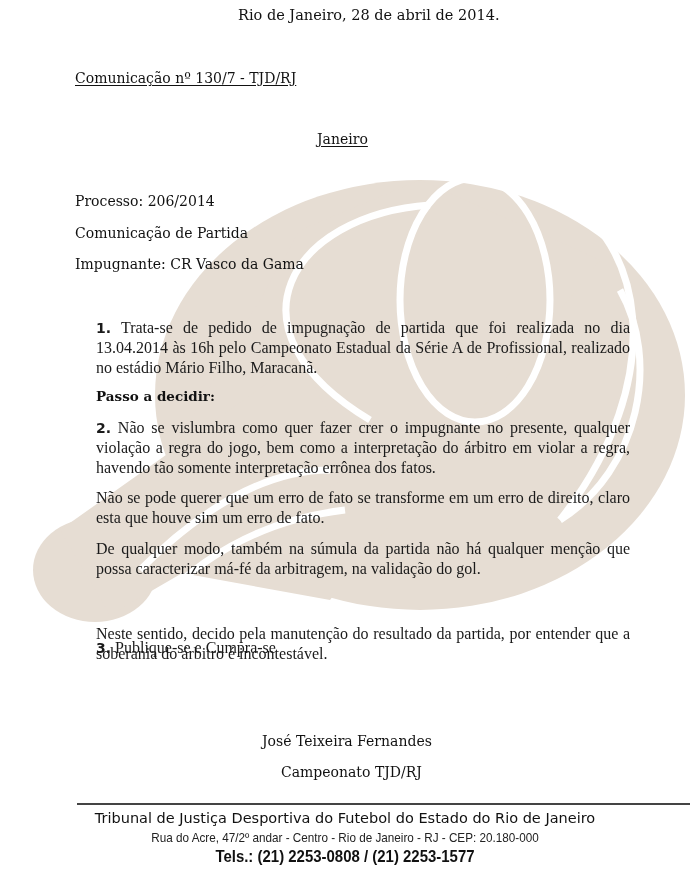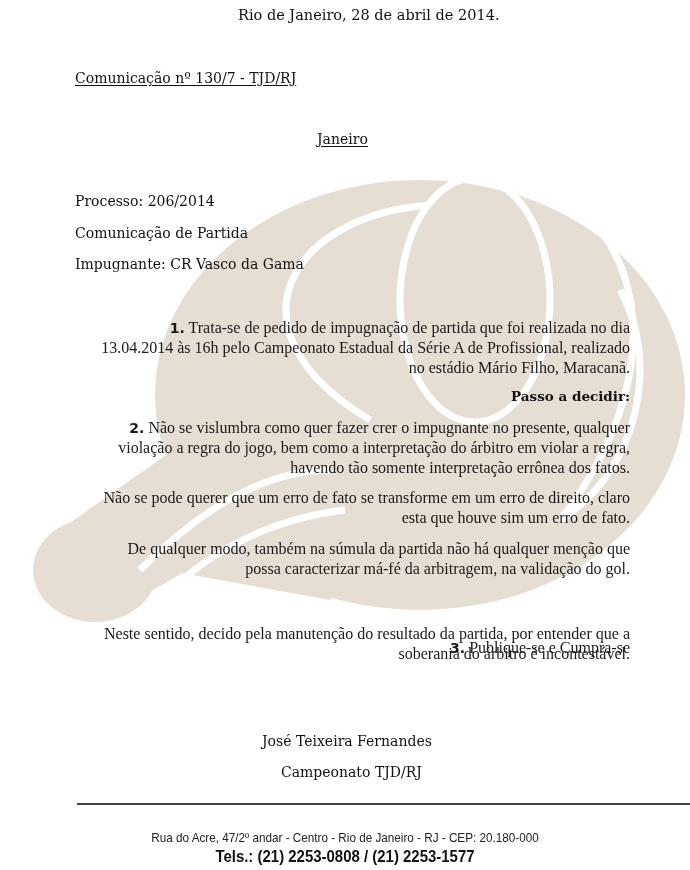--- a/index.html
+++ b/index.html
@@ -3,21 +3,21 @@
 <meta charset="utf-8">
 <style>
   html, body { margin:0; padding:0; }
   body { width:690px; height:870px; background:#ffffff; position:relative; overflow:hidden; color:#111; }
   .wm { position:absolute; left:0; top:0; width:690px; height:870px; z-index:0; }
   .layer { position:absolute; left:0; top:0; width:690px; height:870px; z-index:1; }
   .serif-b { font-family:"DejaVu Serif", serif; font-weight:normal; font-size:14px; color:#111; }
   .abs { position:absolute; white-space:nowrap; }
   .u { text-decoration:underline; text-underline-offset:2px; }
   .body-text { font-family:"Liberation Serif", serif; font-size:16px; line-height:20px; color:#1a1a1a; text-align:justify; }
-  .para { position:absolute; left:96px; width:534px;text-align:right; }
+  .para { position:absolute; left:96px; width:534px; }
   .para b { font-family:"DejaVu Sans", sans-serif; font-weight:bold; font-size:14px; }
   .passo { font-family:"DejaVu Serif", serif; font-weight:bold; font-size:13.5px; }
   .rule { position:absolute; left:77px; top:803px; width:613px; height:1.5px; background:#444; }
   .foot1 { font-family:"DejaVu Sans", sans-serif; font-size:14.5px; color:#111; left:0; width:690px; text-align:center; top:810px; }
   .foot2 { font-family:"Liberation Sans", sans-serif; font-size:13px; color:#222; left:0; width:690px; text-align:center; top:830px; transform:scaleX(0.9); }
   .foot3 { font-family:"Liberation Sans", sans-serif; font-size:17px; font-weight:bold; color:#111; left:0; width:690px; text-align:center; top:847px; transform:scaleX(0.88); }
 </style>
 </head>
 <body>
 
@@ -70,15 +70,16 @@
 
   <div class="para body-text" style="top:638px;">
     <b>3.</b><span> Publique-se e Cumpra-se</span>
   </div>
 
   <div class="abs serif-b" style="left:262px; top:733px;">José Teixeira Fernandes</div>
   <div class="abs serif-b" style="left:281px; top:764px;">Campeonato TJD/RJ</div>
 
   <div class="rule"></div>
 
+  <div class="abs foot1">Tribunal de Justiça Desportiva do Futebol do Estado do Rio de Janeiro</div>
   <div class="abs foot2">Rua do Acre, 47/2º andar - Centro - Rio de Janeiro - RJ - CEP: 20.180-000</div>
   <div class="abs foot3">Tels.: (21) 2253-0808 / (21) 2253-1577</div>
 </div>
 
 </body></html>

